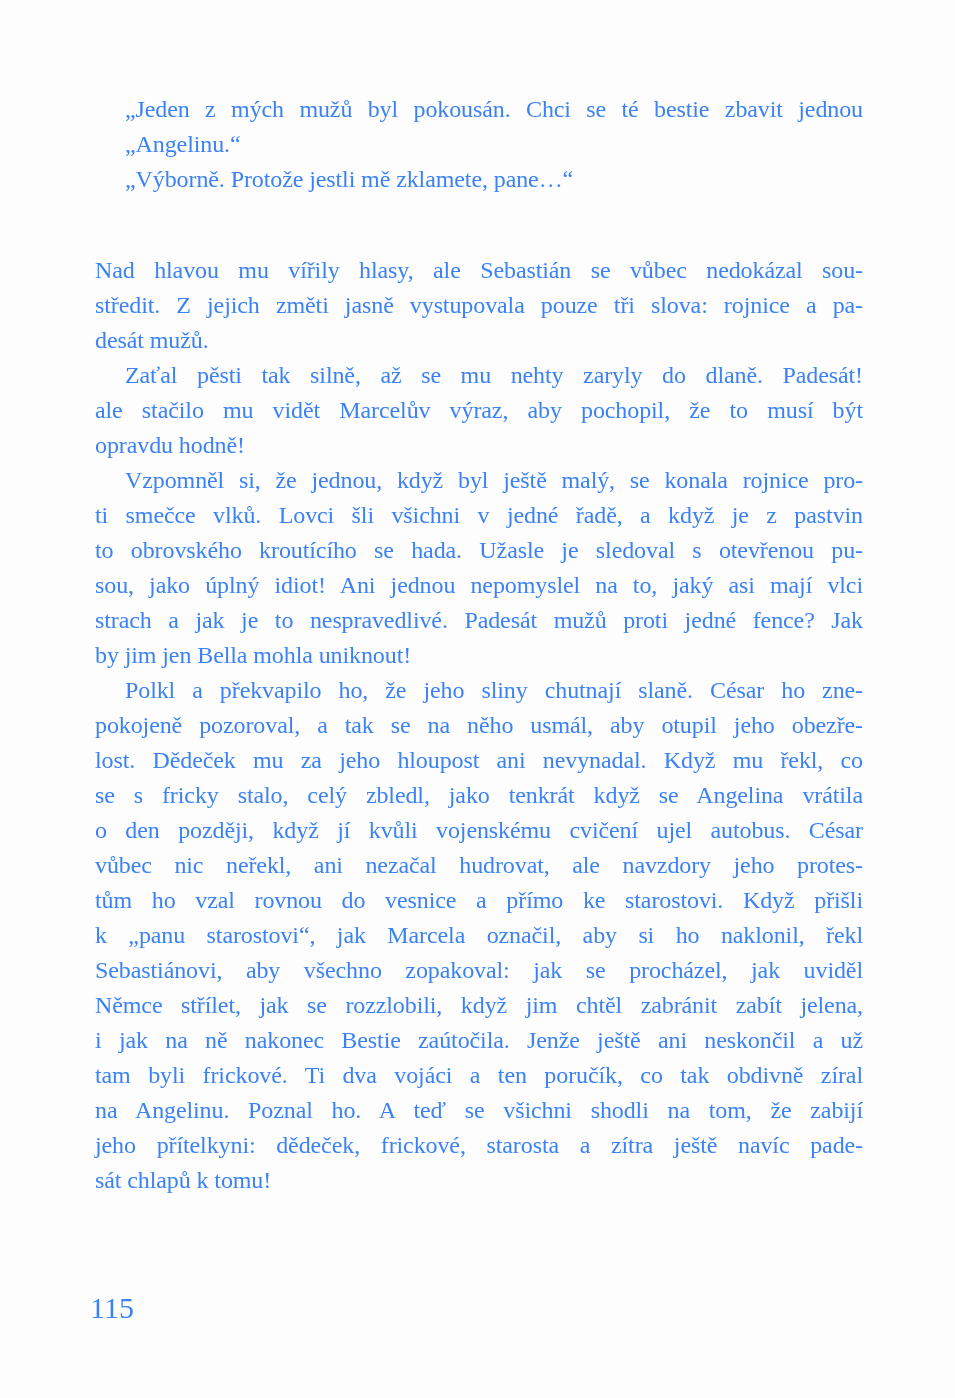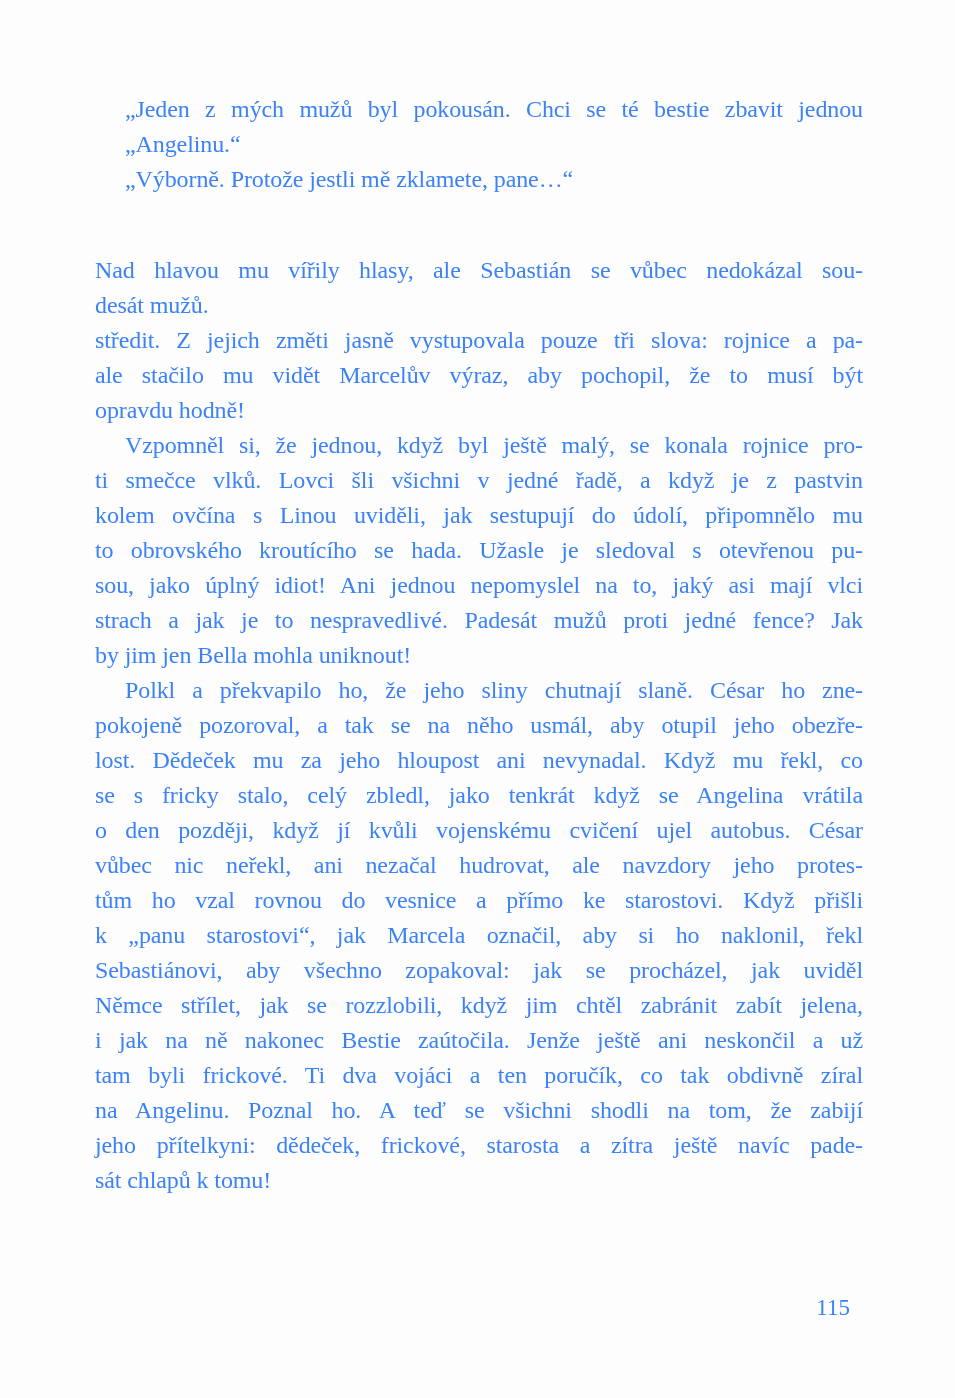--- a/index.html
+++ b/index.html
@@ -28,55 +28,54 @@
   .paragraph { margin: 0; }
   .paragraph.spacer { margin-top: 56px; }
   .line {
     text-align: justify;
     text-align-last: justify;
   }
   .line.last { text-align-last: left; }
   .line.indent { text-indent: 30px; }
   .page-number {
     position: absolute;
-    left: 82px;
+    left: 90px;
     top: 1290px;
     width: 768px;
-    text-align: right;
-    font-size: 23px;
+    font-size: 30px;
     line-height: 35px;
   }
 </style>
 </head>
 <body>
 
 <div class="page">
   <div class="page-text">
       <div class="paragraph">
         <div class="line indent">„Jeden z mých mužů byl pokousán. Chci se té bestie zbavit jednou</div>
       </div>
       <div class="paragraph">
         <div class="line last indent">„Angelinu.“</div>
       </div>
       <div class="paragraph">
         <div class="line last indent">„Výborně. Protože jestli mě zklamete, pane…“</div>
       </div>
       <div class="paragraph spacer">
         <div class="line">Nad hlavou mu vířily hlasy, ale Sebastián se vůbec nedokázal sou-</div>
+        <div class="line">středit. Z jejich změti jasně vystupovala pouze tři slova: rojnice a pa-</div>
         <div class="line last">desát mužů.</div>
-        <div class="line">středit. Z jejich změti jasně vystupovala pouze tři slova: rojnice a pa-</div>
       </div>
       <div class="paragraph">
+        <div class="line indent">Zaťal pěsti tak silně, až se mu nehty zaryly do dlaně. Padesát!</div>
         <div class="line">ale stačilo mu vidět Marcelův výraz, aby pochopil, že to musí být</div>
         <div class="line last">opravdu hodně!</div>
       </div>
       <div class="paragraph">
         <div class="line indent">Vzpomněl si, že jednou, když byl ještě malý, se konala rojnice pro-</div>
         <div class="line">ti smečce vlků. Lovci šli všichni v jedné řadě, a když je z pastvin</div>
-        <div class="line">kolem ovčína s Linou uviděli, jak sestupují do údolí, připomnělo mu</div>
         <div class="line">to obrovského kroutícího se hada. Užasle je sledoval s otevřenou pu-</div>
         <div class="line">sou, jako úplný idiot! Ani jednou nepomyslel na to, jaký asi mají vlci</div>
         <div class="line">strach a jak je to nespravedlivé. Padesát mužů proti jedné fence? Jak</div>
         <div class="line last">by jim jen Bella mohla uniknout!</div>
       </div>
       <div class="paragraph">
         <div class="line indent">Polkl a překvapilo ho, že jeho sliny chutnají slaně. César ho zne-</div>
         <div class="line">pokojeně pozoroval, a tak se na něho usmál, aby otupil jeho obezře-</div>
         <div class="line">lost. Dědeček mu za jeho hloupost ani nevynadal. Když mu řekl, co</div>
         <div class="line">se s fricky stalo, celý zbledl, jako tenkrát když se Angelina vrátila</div>

